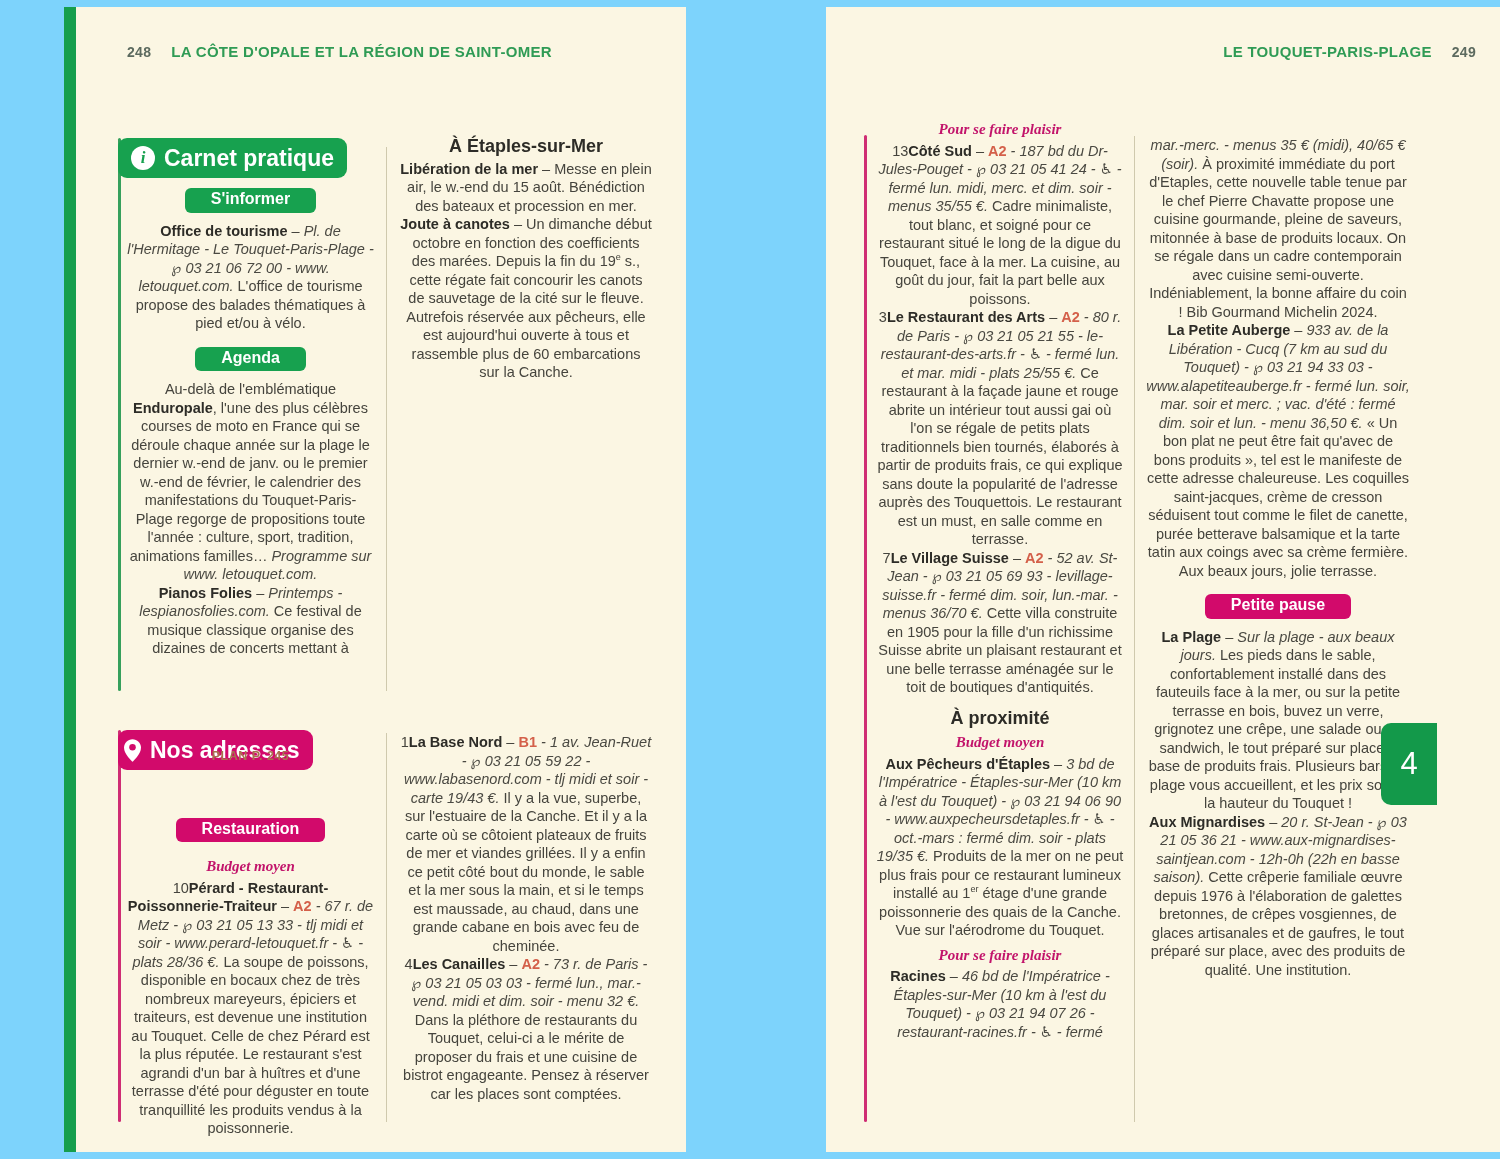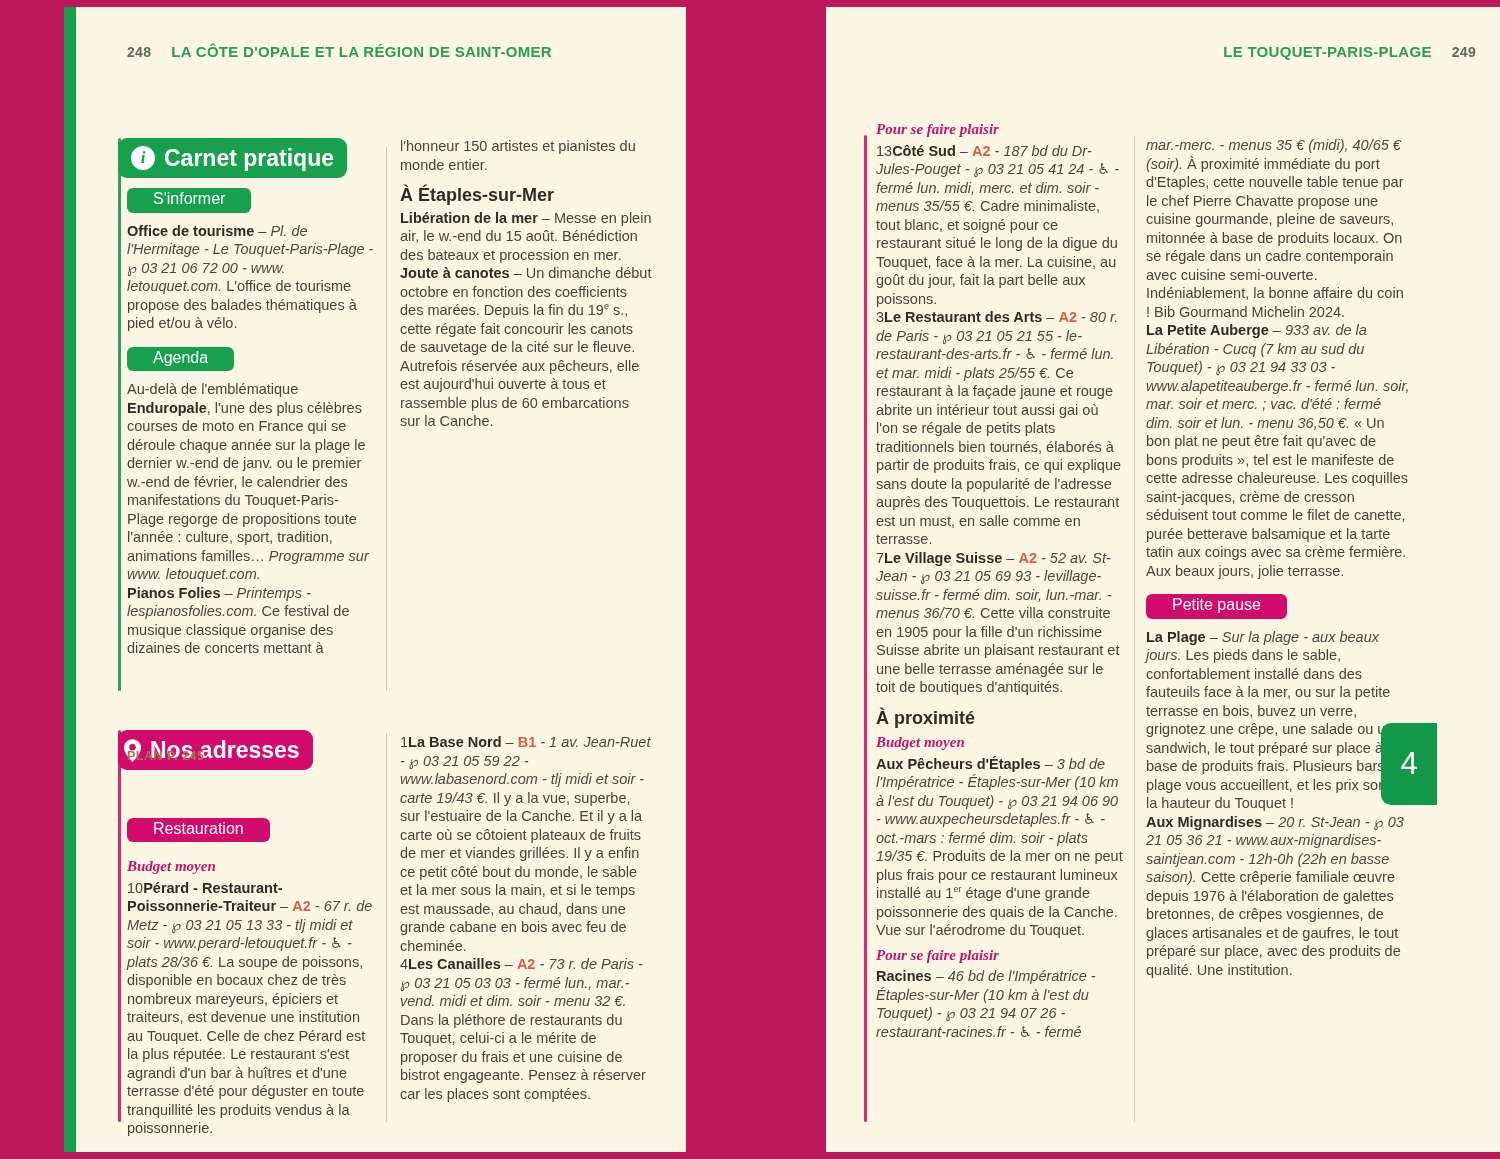--- a/index.html
+++ b/index.html
@@ -1,17 +1,17 @@
 <!DOCTYPE html>
 <html><head>
 <meta charset="utf-8">
 <style>
   html,body{margin:0;padding:0;background:#ffffff;}
-  .canvas{position:relative;width:1500px;height:1159px;background:#be185d;overflow:hidden;
-          font-family:"Liberation Sans","DejaVu Sans",sans-serif;}
+  .canvas{position:relative;width:1500px;height:1159px;background:#7dd3fc;overflow:hidden;
+          font-family:"Liberation Sans","DejaVu Sans",sans-serif;text-align:center;}
   .edge-strip{position:absolute;top:7px;height:1145px;width:12px;background:#169e4d;}
   .edge-strip.left{left:64px;}
   .edge-strip.right{left:1424px;}
   .page{position:absolute;top:7px;height:1145px;background:#fbf6e3;}
   .page.pleft{left:76px;width:610px;}
   .page.pright{left:826px;width:704px;}
 
   .header-row{position:absolute;top:36px;font-size:15px;font-weight:bold;letter-spacing:.3px;
               display:flex;gap:20px;align-items:baseline;white-space:nowrap;}
   .header-title{color:#2f9b55;}
@@ -32,21 +32,21 @@
   .pin-svg{flex:0 0 auto;display:block;}
 
   .col{position:absolute;font-size:14.5px;line-height:18.5px;color:#45443d;}
   .col > :first-child{margin-top:0;}
   .para{margin:0;overflow-wrap:break-word;}
   .seg-p{}
   .seg-b{font-weight:bold;color:#2d2c27;}
   .seg-i{font-style:italic;color:#4a4942;}
   .seg-map{font-weight:bold;color:#d4604a;}
   .seg-sup{font-size:9px;line-height:0;}
-  .label-box{display:inline-block;border-radius:6px;color:#fff;font-weight:normal;font-size:16px;
+  .label-box{display:inline-block;border-radius:6px;color:#fff;font-weight:bold;font-size:16px;
              padding:2px 26px 4px;margin:0 0 9px;}
   .label-box.green{background:#17a14f;}
   .label-box.pink{background:#d20a6b;margin-top:36px;}
   .label-box.mt{margin-top:14px;}
   .subhead{font-weight:bold;font-size:18px;color:#2d2c27;margin:12px 0 4px;}
   .pricecat{font-family:"Liberation Serif",serif;font-weight:bold;font-style:italic;
             font-size:15px;color:#c2146b;margin:6px 0 3px;}
   .plan-ref{font-weight:bold;font-size:12.5px;letter-spacing:.5px;color:#a8724e;margin:0 0 16px;}
 
   .chapter-tab{position:absolute;left:1381px;top:723px;width:56px;height:82px;background:#13994a;
@@ -68,21 +68,20 @@
     </div>
 
     <div class="vrule green" style="left:42px;top:131px;height:553px;"></div>
     <div class="hairline" style="left:310px;top:140px;height:544px;"></div>
     <div class="title-box green-bg" style="left:42px;top:131px;">
       <span class="info-circle">i</span>
       <span>Carnet pratique</span>
     </div>
     <div class="col" style="left:51px;top:181px;width:247px;"><div class="label-box green">S'informer</div><p class="para"><span class="seg-b">Office de tourisme</span><span class="seg-p"> – </span><span class="seg-i">Pl. de l'Hermitage - Le Touquet-Paris-Plage - ℘ 03 21 06 72 00 - www. letouquet.com.</span><span class="seg-p"> L'office de tourisme propose des balades thématiques à pied et/ou à vélo.</span></p><div class="label-box green mt">Agenda</div><p class="para"><span class="seg-p">Au-delà de l'emblématique </span><span class="seg-b">Enduropale</span><span class="seg-p">, l'une des plus célèbres courses de moto en France qui se déroule chaque année sur la plage le dernier w.-end de janv. ou le premier w.-end de février, le calendrier des manifestations du Touquet-Paris-Plage regorge de propositions toute l'année : culture, sport, tradition, animations familles… </span><span class="seg-i">Programme sur www. letouquet.com.</span></p><p class="para"><span class="seg-b">Pianos Folies</span><span class="seg-p"> – </span><span class="seg-i">Printemps - lespianosfolies.com.</span><span class="seg-p"> Ce festival de musique classique organise des dizaines de concerts mettant à</span></p></div>
     <div class="col" style="left:324px;top:130px;width:252px;">
-        <p class="para"><span class="seg-p">l'honneur 150 artistes et pianistes du monde entier.</span></p>
         <div class="subhead">À Étaples-sur-Mer</div>
         <p class="para"><span class="seg-b">Libération de la mer</span><span class="seg-p"> – Messe en plein air, le w.-end du 15 août. Bénédiction des bateaux et procession en mer.</span></p>
         <p class="para"><span class="seg-b">Joute à canotes</span><span class="seg-p"> – Un dimanche début octobre en fonction des coefficients des marées. Depuis la fin du 19</span><sup class="seg-sup">e</sup><span class="seg-p"> s., cette régate fait concourir les canots de sauvetage de la cité sur le fleuve. Autrefois réservée aux pêcheurs, elle est aujourd'hui ouverte à tous et rassemble plus de 60 embarcations sur la Canche.</span></p>
       </div>
 
     <div class="vrule pink" style="left:42px;top:723px;height:392px;"></div>
     <div class="hairline" style="left:310px;top:726px;height:389px;"></div>
     <div class="title-box pink-bg" style="left:42px;top:723px;">
       <svg class="pin-svg" width="17" height="23" viewBox="0 0 24 32">
         <path d="M12 0C5.4 0 0 5.4 0 12c0 9 12 20 12 20s12-11 12-20C24 5.4 18.6 0 12 0z" fill="#ffffff"></path>

